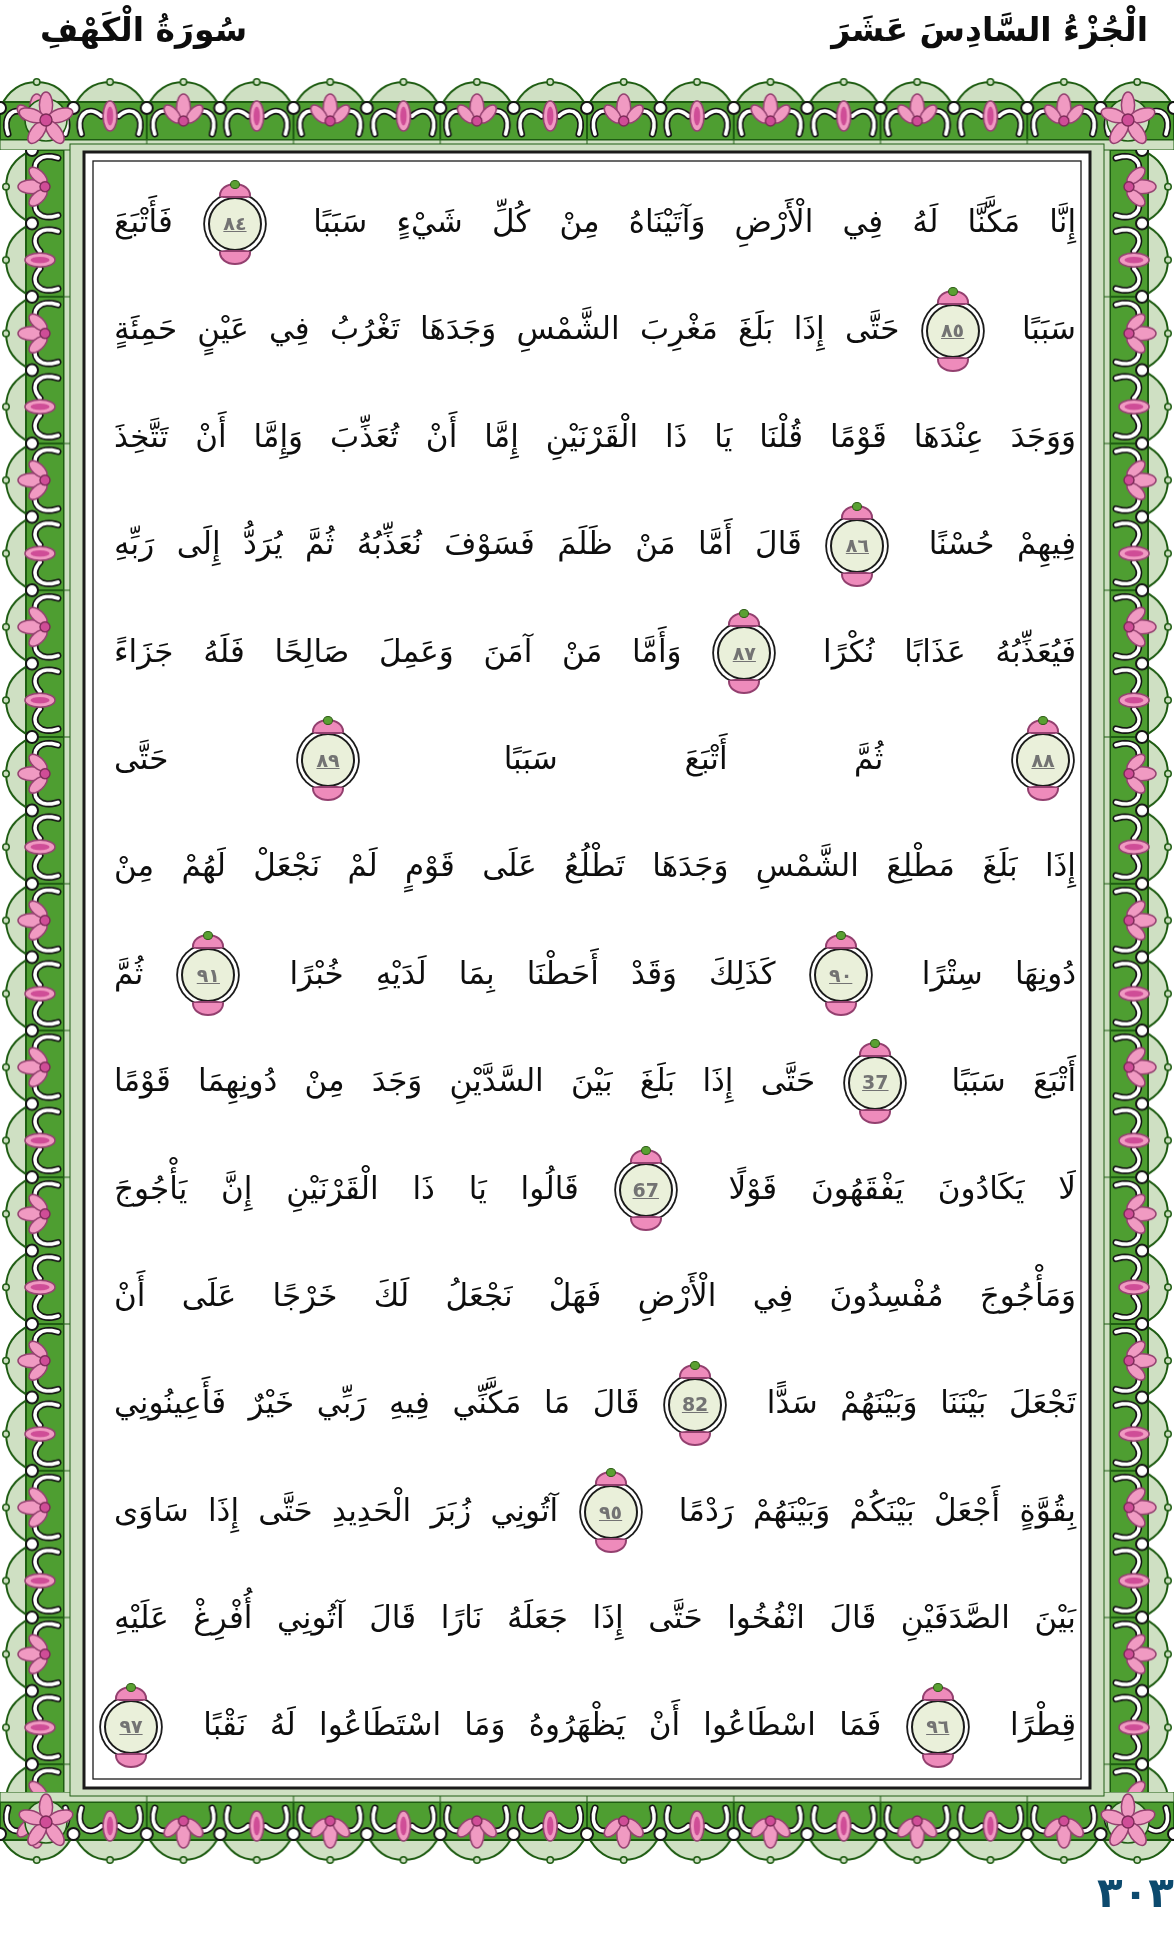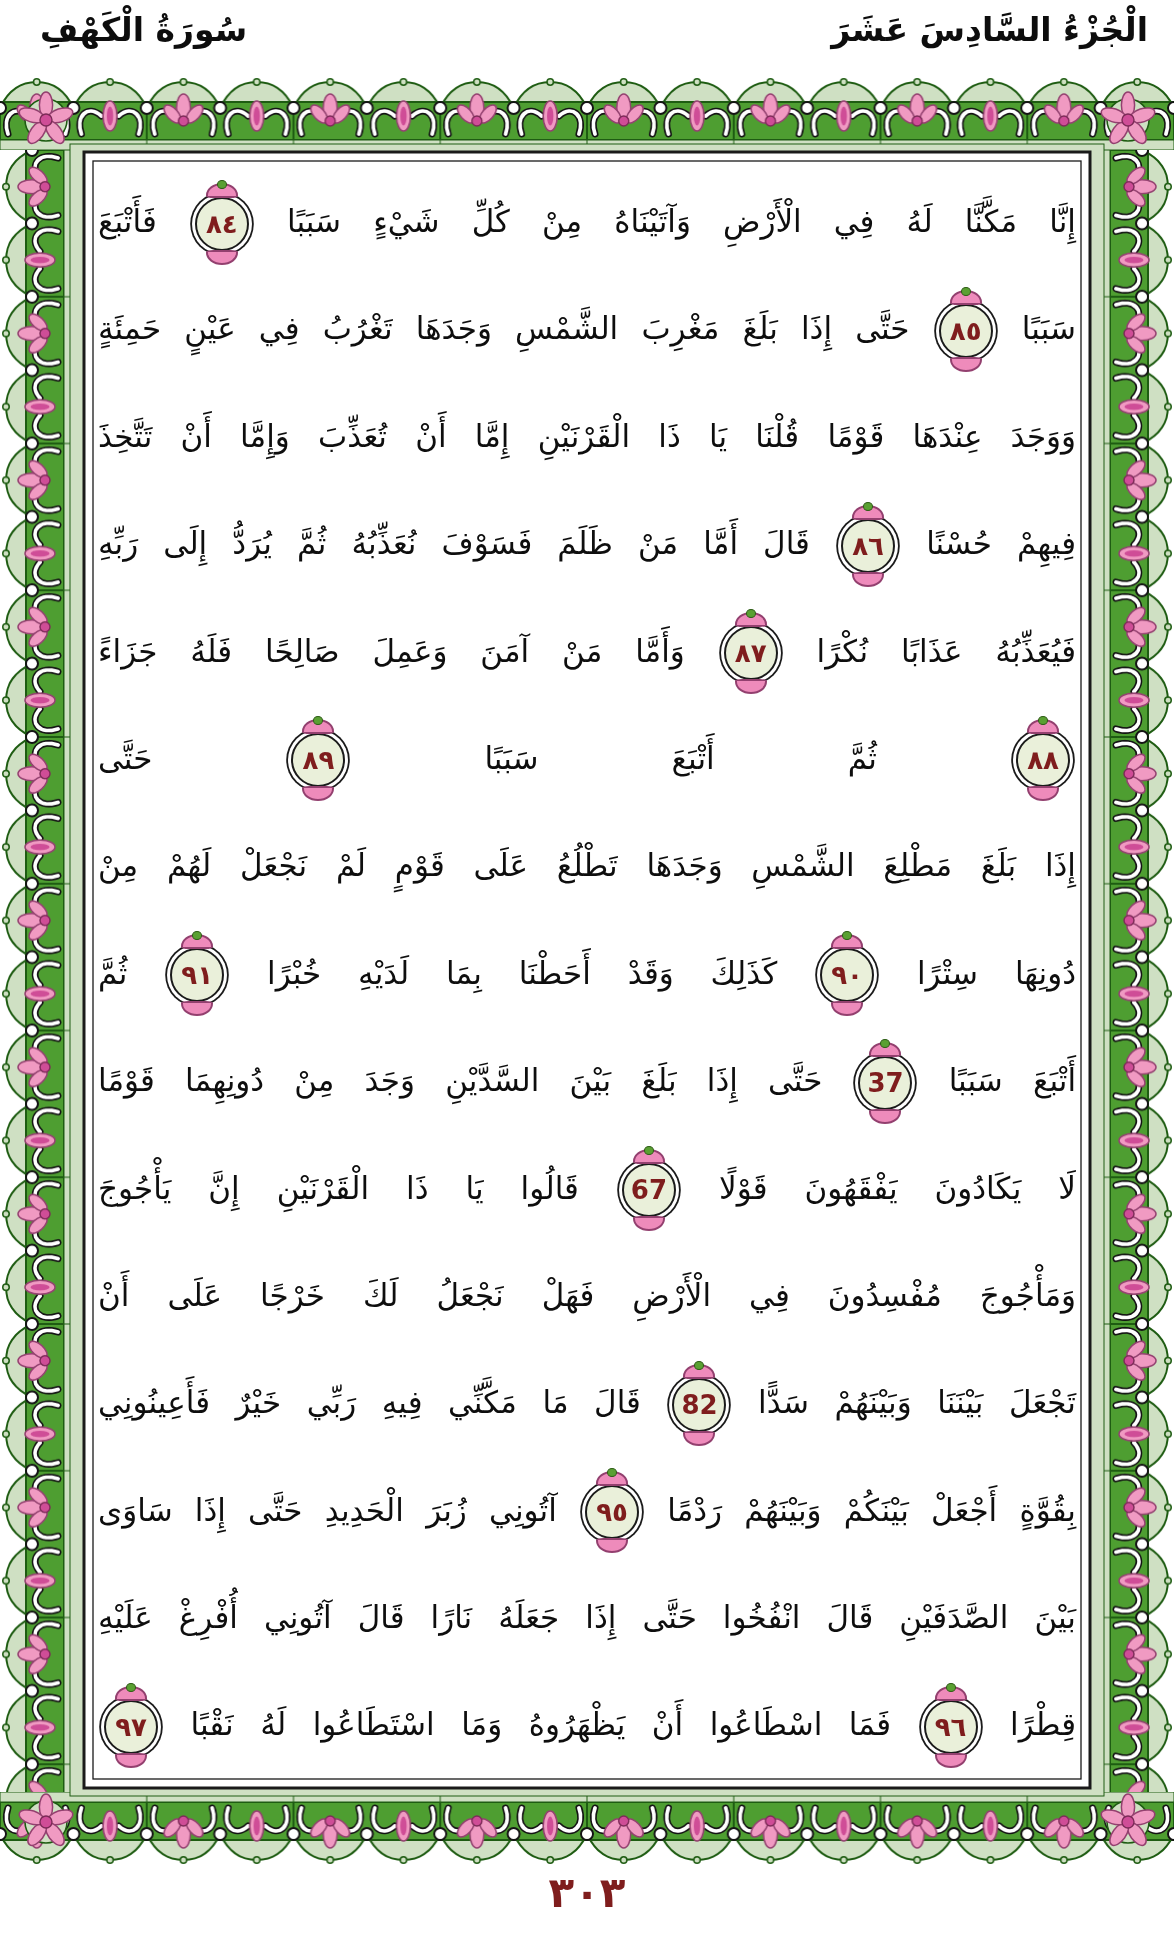--- a/index.html
+++ b/index.html
@@ -8,36 +8,36 @@
   .hdr{position:absolute;top:10px;font-size:33px;font-weight:bold;color:#0d0d0d;letter-spacing:0;}
   .hdr.juz{right:26px;}
   .hdr.surah{left:40px;text-align:right;}
   
   .frame-svg{position:absolute;left:0;top:0;}
   
   .textblock{position:absolute;right:98px;top:168px;width:978px;height:1612px;direction:rtl;}
   .line{height:107.4px;line-height:107.4px;font-size:31px;font-weight:500;
         text-align:justify;text-align-last:justify;-moz-text-align-last:justify;
         text-justify:inter-word;white-space:normal;color:#0e0e0e;}
-  .line .txt{letter-spacing:0;}
+  .line .txt{letter-spacing:0;margin-left:16px;}
   
   .ayah{position:relative;display:inline-flex;align-items:center;justify-content:center;
         width:50px;height:50px;border-radius:50%;background:#eaf0da;
         border:2px solid #1b1b1b;box-shadow:0 0 0 3px #ffffff,0 0 0 4.8px #1b1b1b;
         vertical-align:middle;margin:0 6px;}
   .ayah::before,.ayah::after{content:"";position:absolute;left:50%;transform:translateX(-50%);
         width:32px;height:15px;background:#ee8bbb;border:2px solid #93406f;box-sizing:border-box;}
   .ayah::before{top:-16px;border-radius:55% 55% 25% 25% / 90% 90% 15% 15%;}
   .ayah::after{bottom:-16px;border-radius:25% 25% 55% 55% / 15% 15% 90% 90%;}
   .ayah .leaf{position:absolute;top:-19px;left:50%;transform:translateX(-50%);
         width:8px;height:7px;background:#5aa032;border-radius:50%;border:1px solid #2c5c14;}
-  .ayah .num{font-size:26px;font-weight:bold;color:#7f1d1d;line-height:1;z-index:2;}
+  .ayah .num{font-size:19px;font-weight:bold;color:#737373;line-height:1;z-index:2;text-decoration:underline;}
   
-  .pagenum{position:absolute;left:0;right:0;top:1868px;text-align:center;
-        font-size:42px;font-weight:bold;color:#7f1d1d;}
+  .pagenum{position:absolute;left:0;right:0;top:1868px;
+        font-size:42px;font-weight:bold;color:#0c4a6e;}
 </style>
 </head>
 <body>
 
 <div class="page">
 
   <div class="hdr juz">الْجُزْءُ السَّادِسَ عَشَرَ</div>
   <div class="hdr surah">سُورَةُ الْكَهْفِ</div>
 
   <svg class="frame-svg" width="1174" height="1937" viewBox="0 0 1174 1937" aria-hidden="true">

